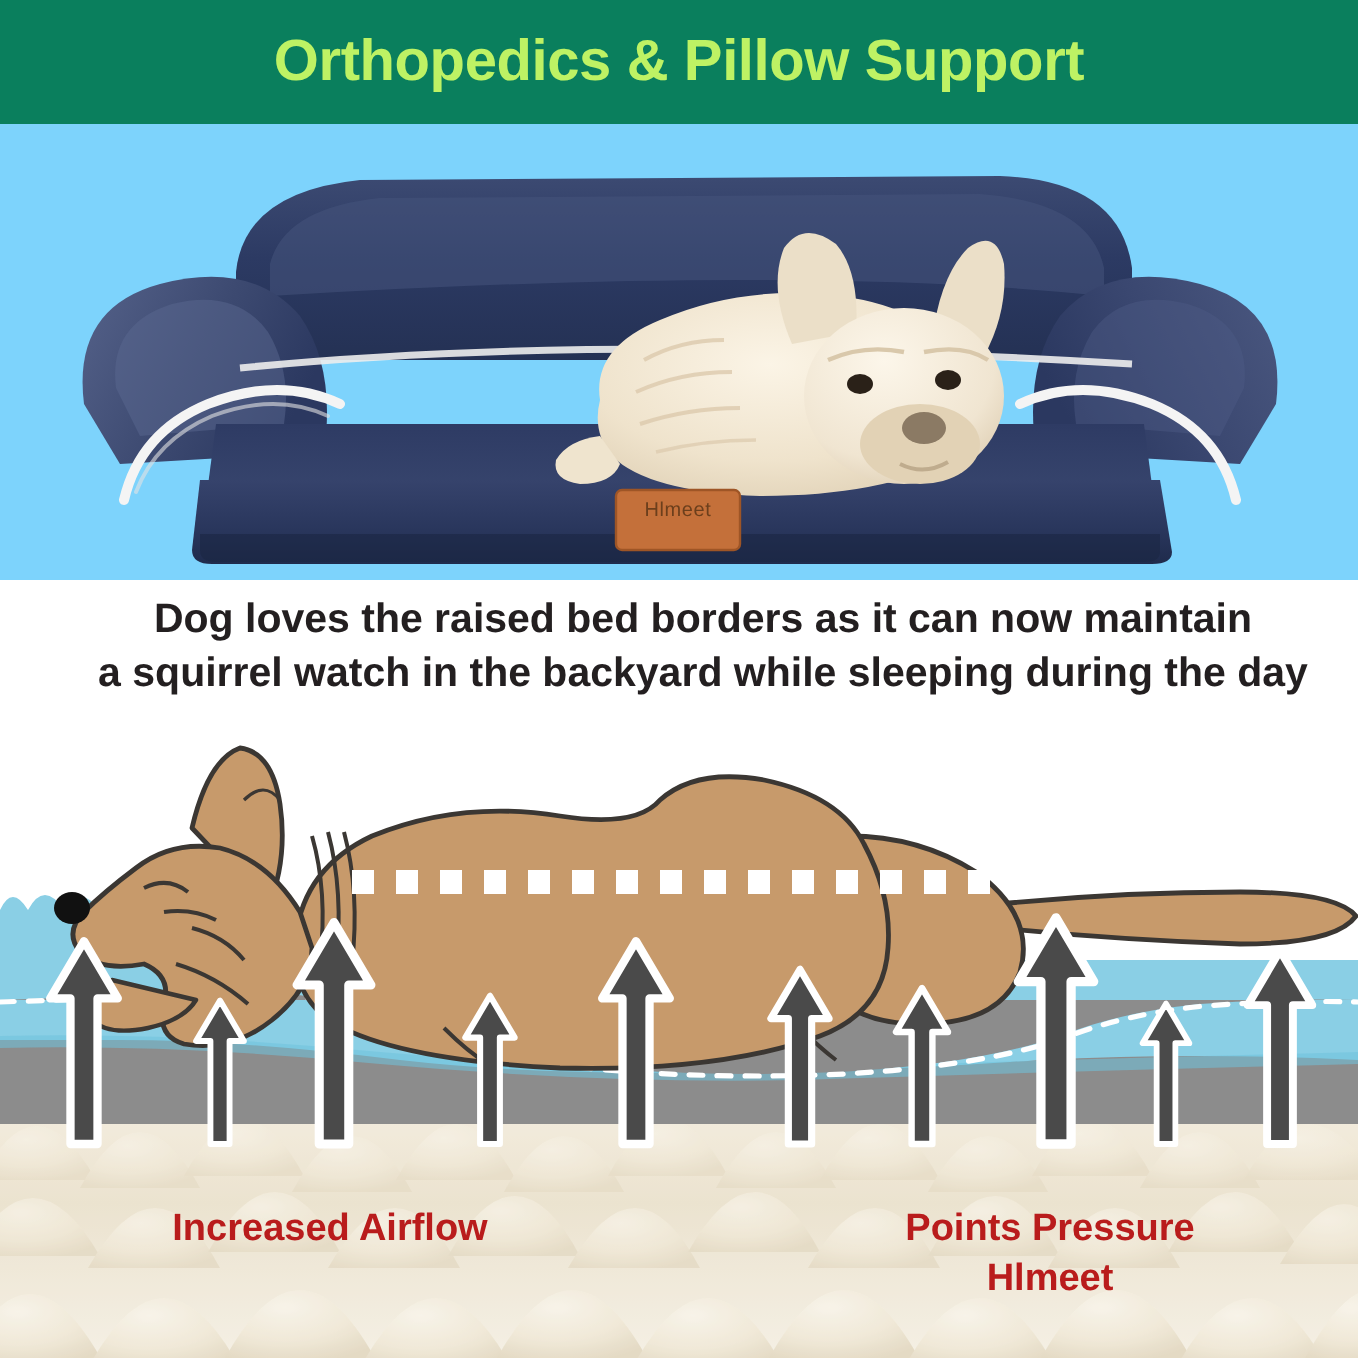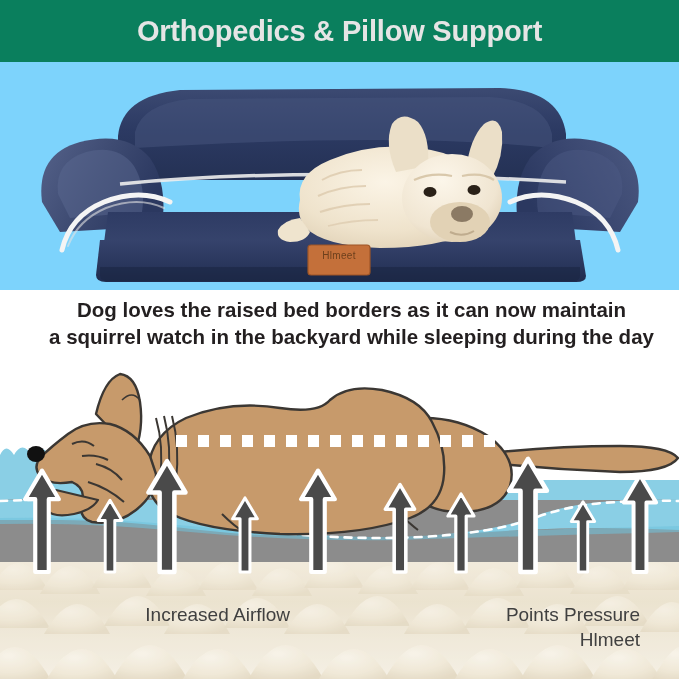--- a/index.html
+++ b/index.html
@@ -19,21 +19,21 @@
   #header-banner {
     position: absolute;
     left: 0; top: 0;
     width: 679px; height: 62px;
     background: #0A7F5D;
     display: flex;
     align-items: center;
     justify-content: center;
   }
   #header-title {
-    color: #e5e5e5;
+    color: #bef264;
     font-size: 29px;
     font-weight: bold;
     letter-spacing: -0.2px;
     white-space: nowrap;
     font-family: "Liberation Sans", sans-serif;
   }
 
   
   #photo-area {
     position: absolute;
@@ -63,24 +63,24 @@
     position: absolute;
     left: 0; top: 360px;
     width: 679px; height: 319px;
     overflow: hidden;
     background: #ffffff;
   }
   #diagram-svg { position: absolute; left: 0; top: 0; }
 
   .diagram-label {
     position: absolute;
-    color: #404040;
+    color: #b91c1c;
     font-size: 19px;
-    font-weight: normal;
-    text-align: right;
+    font-weight: bold;
+    text-align: center;
     font-family: "Liberation Sans", sans-serif;
     line-height: 25px;
   }
   #label-airflow { left: 40px; top: 242px; width: 250px; }
   #label-pressure { left: 410px; top: 242px; width: 230px; }
 </style>
 </head>
 <body>
 
 <div id="page">

